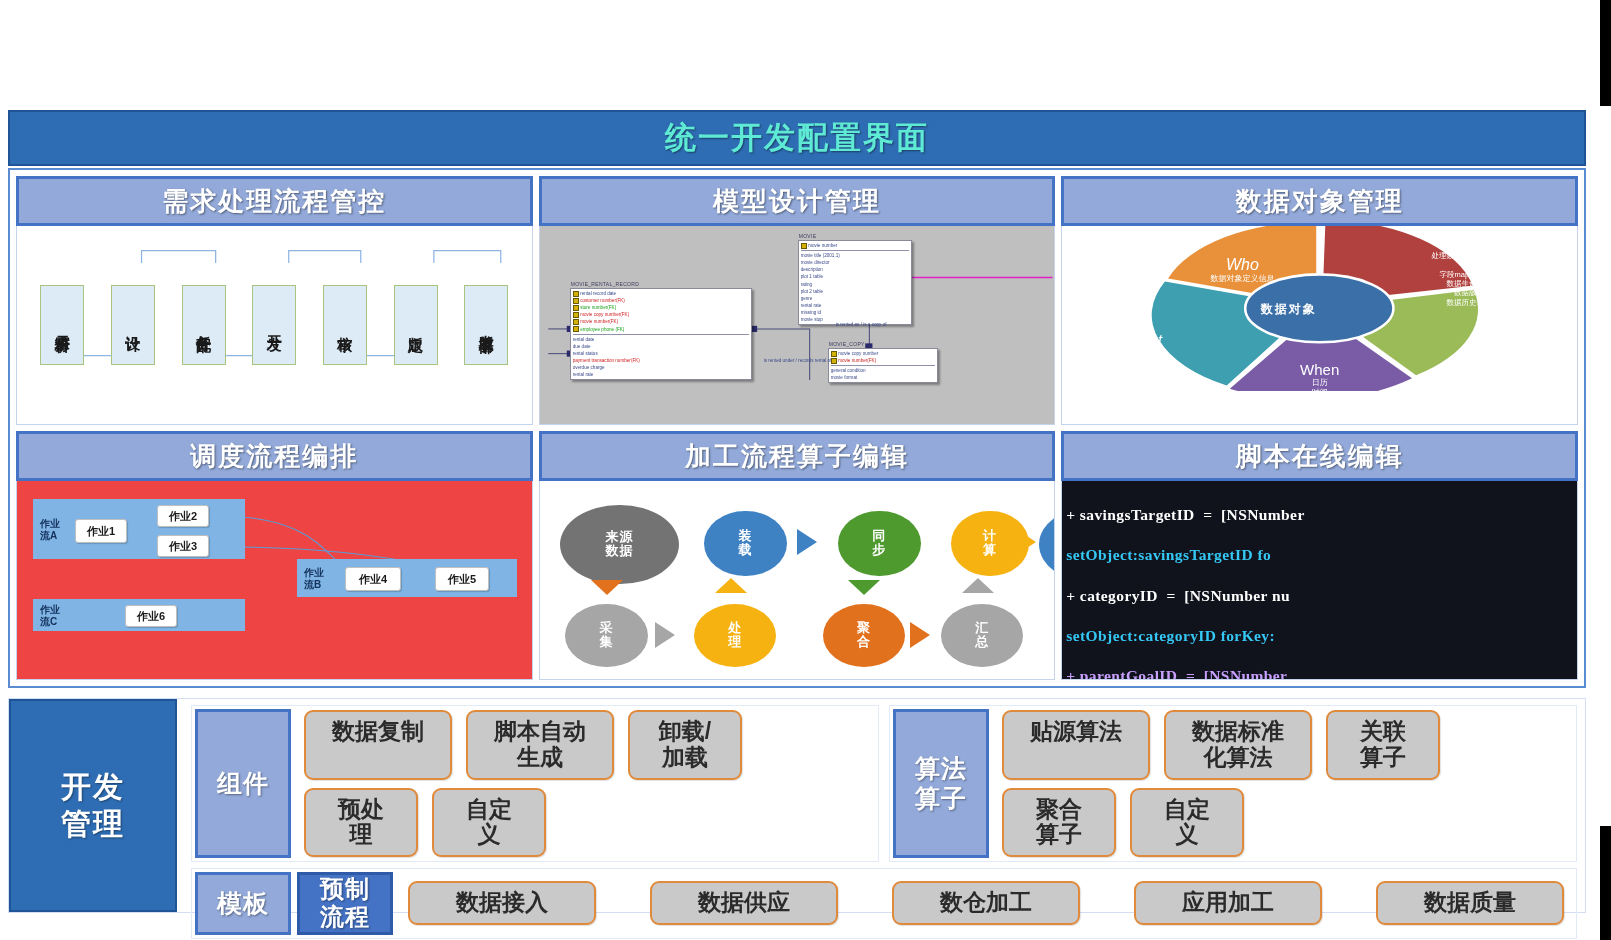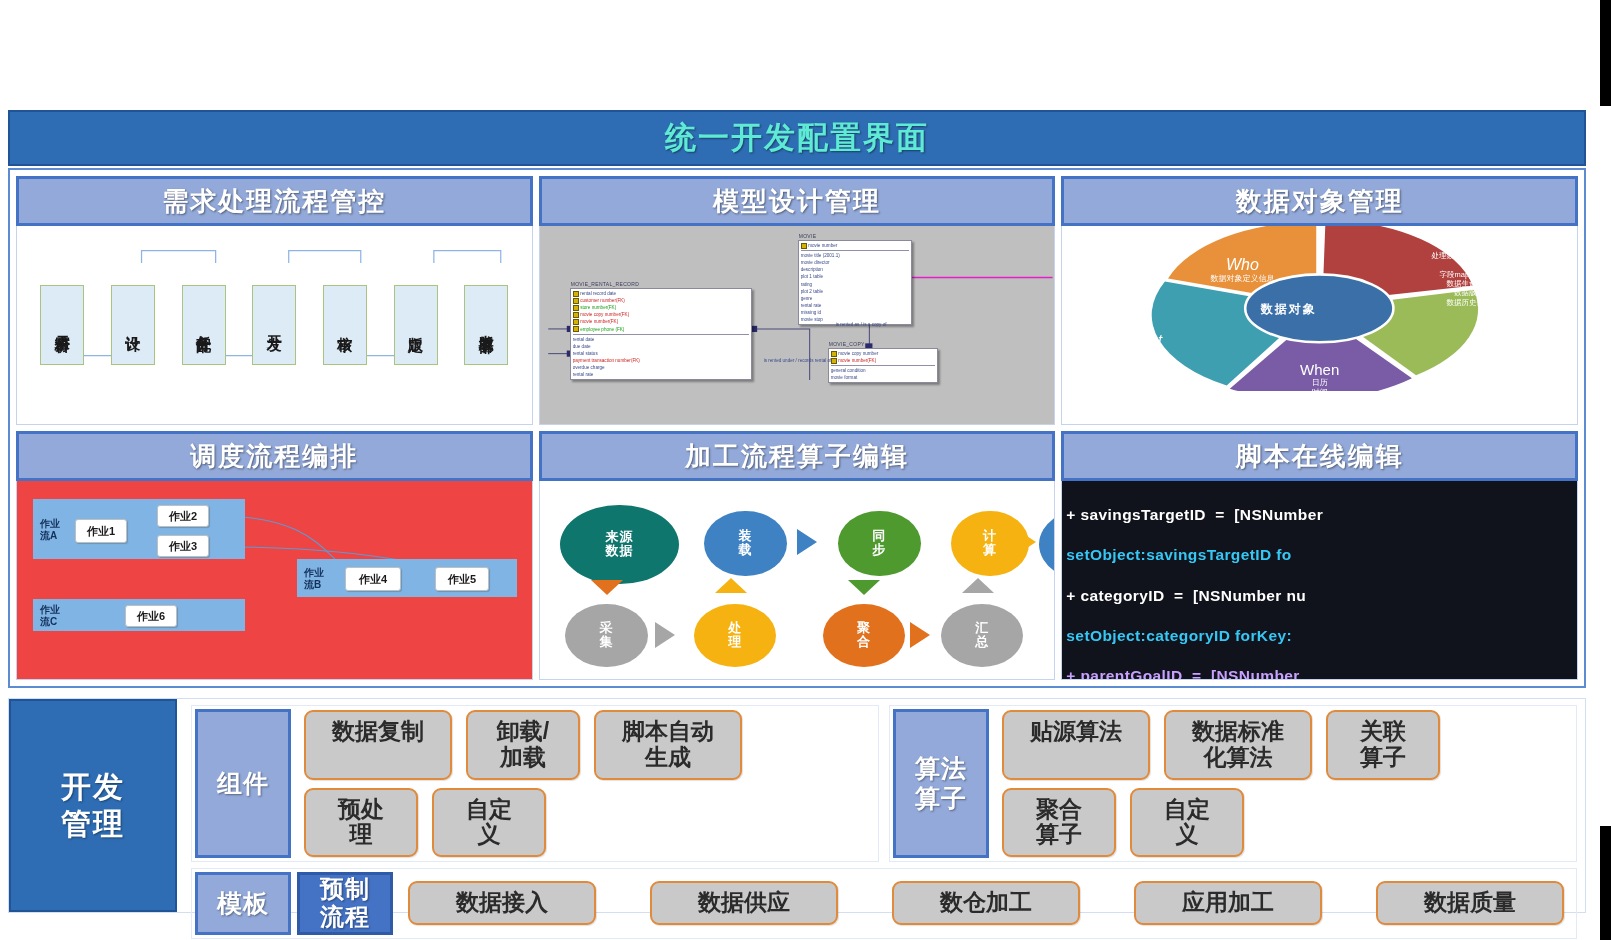--- a/index.html
+++ b/index.html
@@ -71,21 +71,21 @@
 
   
   .ops{position:absolute;inset:0;background:#fff;}
   .opnode{position:absolute;border-radius:50%;display:flex;flex-direction:column;
     align-items:center;justify-content:center;color:#fff;font-size:13px;
     font-weight:bold;line-height:1.1;letter-spacing:1px;text-align:center;}
   .tri{position:absolute;width:0;height:0;}
 
   
   .code{position:absolute;inset:0;background:#10121c;overflow:hidden;
-    font-family:Liberation Sans, sans-serif;font-size:15.5px;
+    font-family:Liberation Serif, serif;font-size:15.5px;
     font-weight:bold;line-height:1.30;padding:4px 0 0 4px;white-space:pre;
     letter-spacing:.4px;}.code .c2{color:#ffffff}.code .c3{color:#35c8f5}.code .c6{color:#c9a0ff}
 
   
   .bottom{position:absolute;left:0;top:588px;width:1578px;height:215px;
     border:1px solid #D3DEF2;box-sizing:border-box;background:#fff;display:flex;}
   .devside{width:168px;background:#2E6DB4;border:2px solid #1F5596;box-sizing:border-box;
     display:flex;align-items:center;justify-content:center;}
   .devside span{color:#fff;font-size:30px;font-weight:bold;line-height:1.22;
     text-align:center;letter-spacing:2px;text-shadow:1px 1px 2px rgba(0,0,0,.4);}
@@ -319,21 +319,21 @@
           </div>
         </div>
       </div>
 
       <div class="panel">
         <div class="panel-head">
           <span>加工流程算子编辑</span>
         </div>
         <div class="panel-body">
           <div class="ops">
-            <div class="opnode" style="left:4%;top:12%;width:23%;height:40%;background:#0f766e;white-space:pre-line;">来源
+            <div class="opnode" style="left:4%;top:12%;width:23%;height:40%;background:#737373;white-space:pre-line;">来源
 数据</div>
             <div class="opnode" style="left:32%;top:15%;width:16%;height:33%;background:#3E82C4;white-space:pre-line;">装
 载</div>
             <div class="opnode" style="left:58%;top:15%;width:16%;height:33%;background:#4E9A2E;white-space:pre-line;">同
 步</div>
             <div class="opnode" style="left:80%;top:15%;width:15%;height:33%;background:#F5B211;white-space:pre-line;">计
 算</div>
             <div class="opnode" style="left:97%;top:12%;width:23%;height:40%;background:#3E82C4;white-space:pre-line;">结果
 数据</div>
             <div class="opnode" style="left:5%;top:62%;width:16%;height:32%;background:#A6A6A6;white-space:pre-line;">采
@@ -389,24 +389,24 @@
     <div class="devmain">
 
       <div class="brow">
 
         <div class="bgroup">
           <div class="cat">
             <span style="white-space:pre-line">组件</span>
           </div>
           <div class="tags">
             <div class="tag" style="white-space:pre-line">数据复制</div>
+            <div class="tag" style="white-space:pre-line">脚本自动
+生成</div>
             <div class="tag sm" style="white-space:pre-line">卸载/
 加载</div>
-            <div class="tag" style="white-space:pre-line">脚本自动
-生成</div>
             <div class="tag sm" style="white-space:pre-line">预处
 理</div>
             <div class="tag sm" style="white-space:pre-line">自定
 义</div>
           </div>
         </div>
 
         <div class="bgroup">
           <div class="cat">
             <span style="white-space:pre-line">算法

